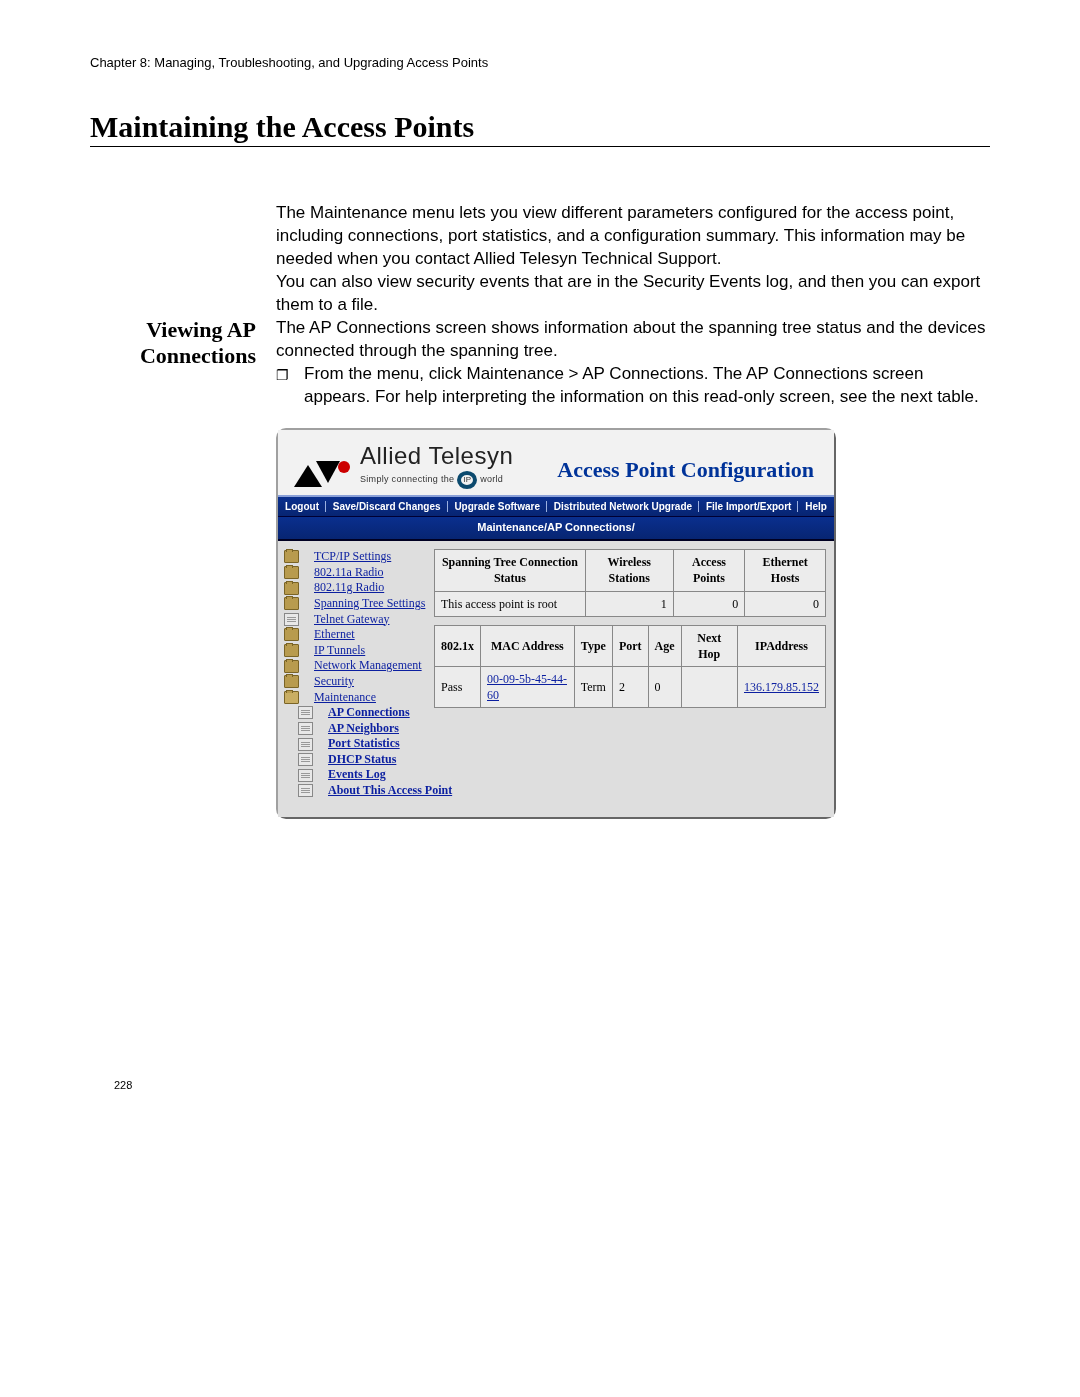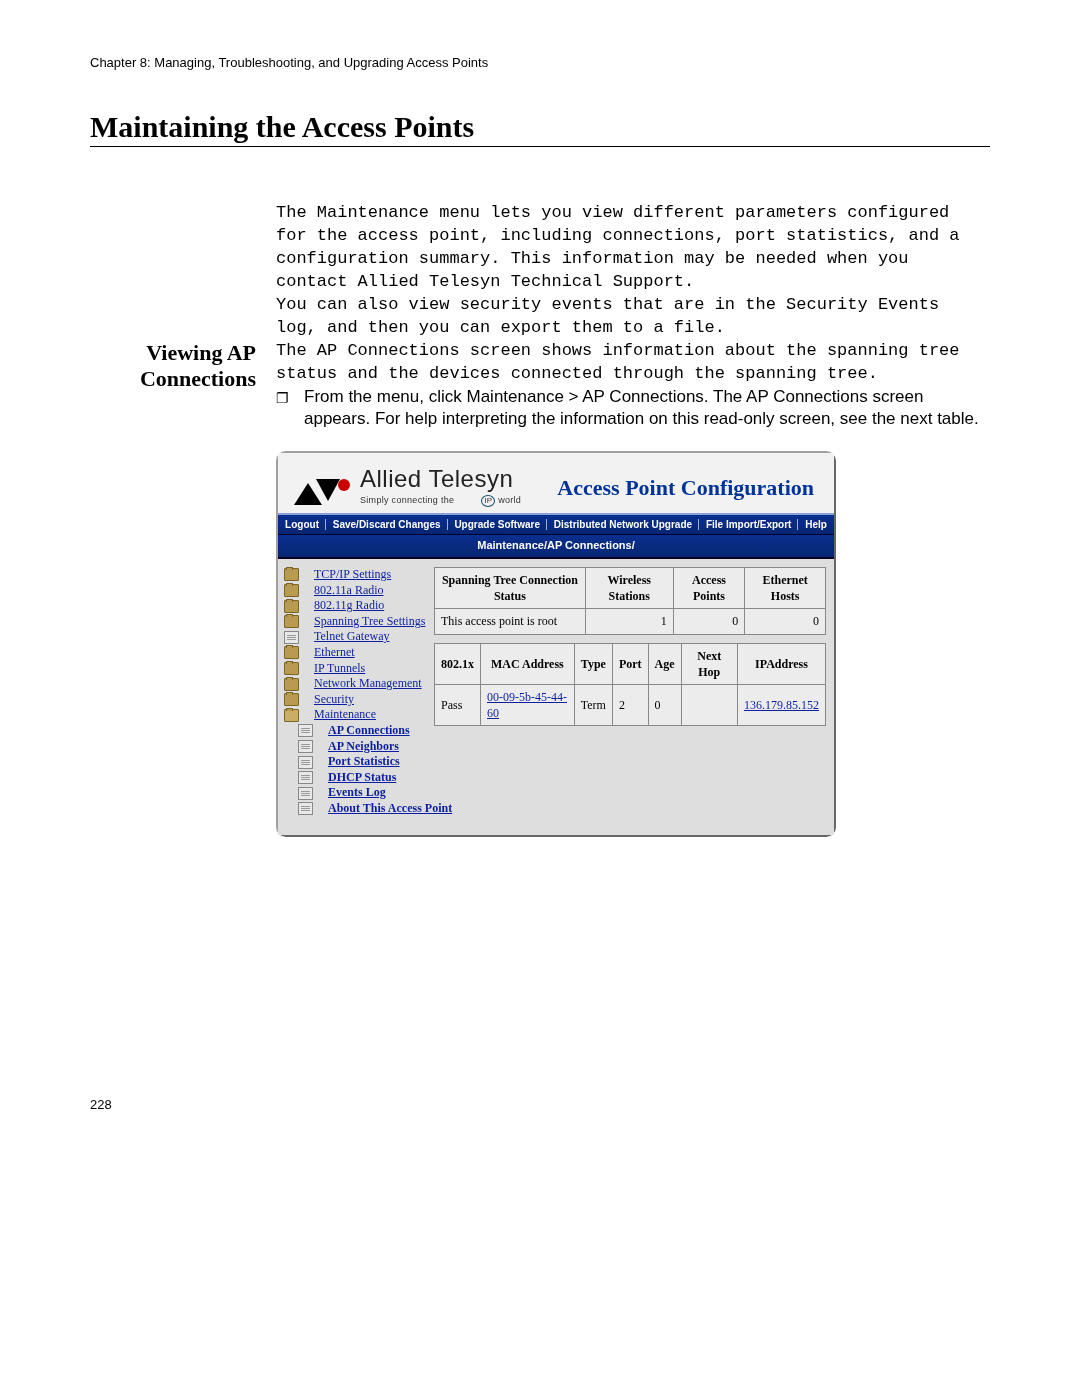--- a/index.html
+++ b/index.html
@@ -42,21 +42,20 @@
     padding-right: 20px;
     line-height: 1.2;
   }
   .main-col {
     flex: 1;
     font-size: 17px;
     line-height: 1.35;
   }
   .main-col p {
     margin: 0 0  0;
-    font-family: Liberation Mono, monospace;
   }
   .para { margin-bottom: 20px; }
   .bullet-row {
     display: flex;
     align-items: flex-start;
   }
   .bullet-mark {
     width: 28px;
     flex-shrink: 0;
     font-size: 14px;
@@ -96,21 +95,21 @@
     position: absolute;
     width: 0; height: 0;
     border-style: solid;
   }
   .at-t1 { left:0; top:4px; border-width: 0 14px 22px 14px; border-color: transparent transparent #000 transparent; }
   .at-t2 { left:22px; top:0; border-width: 22px 12px 0 12px; border-color: #000 transparent transparent transparent; }
   .at-dot { position:absolute; right:0; top:0; width:12px; height:12px; background:#c00; border-radius:50%; }
   .at-text-block { font-family: Arial, sans-serif; text-align:left; }
   .at-name { font-size: 24px; letter-spacing: 0.5px; color:#222; }
   .at-tag { font-size: 9px; color:#333; margin-top:-2px; letter-spacing:0.3px; }
-  .ip-badge { display:inline-block; border:1px solid #0c4a6e; border-radius:50%; font-size:8px; padding:0 2px; line-height:10px;margin-left:24px; }
+  .ip-badge { display:inline-block; border:4px solid #0c4a6e; border-radius:50%; font-size:8px; padding:0 2px; line-height:10px; }
   .fig-ap-title {
     font-family: "Times New Roman", Times, serif;
     color: #003399;
     font-weight: bold;
     font-size: 22px;
     padding-right: 4px;
     padding-bottom: 4px;
   }
   .menu-bar {
     background: linear-gradient(#0a2f8e, #072572);
@@ -182,21 +181,21 @@
   }
   .info-table th, .info-table td {
     border: 1px solid #888;
     padding: 4px 6px;
     text-align: center;
   }
   .info-table th { font-weight: bold; }
   .info-table .left { text-align: left; }
   .info-table .right { text-align: right; }
   .info-table a { color:#0b1fa0; text-decoration: underline; }
-  .page-num { font-size: 13px; margin-top: 80px; }
+  .page-num { font-size: 11px; margin-top: 80px; margin-left: 24px; }
 </style>
 </head>
 <body>
 
 <div class="page">
   <div class="chapter-header">Chapter 8: Managing, Troubleshooting, and Upgrading Access Points</div>
 
   <h1 class="page-title">Maintaining the Access Points</h1>
 
   <div class="body-area">

